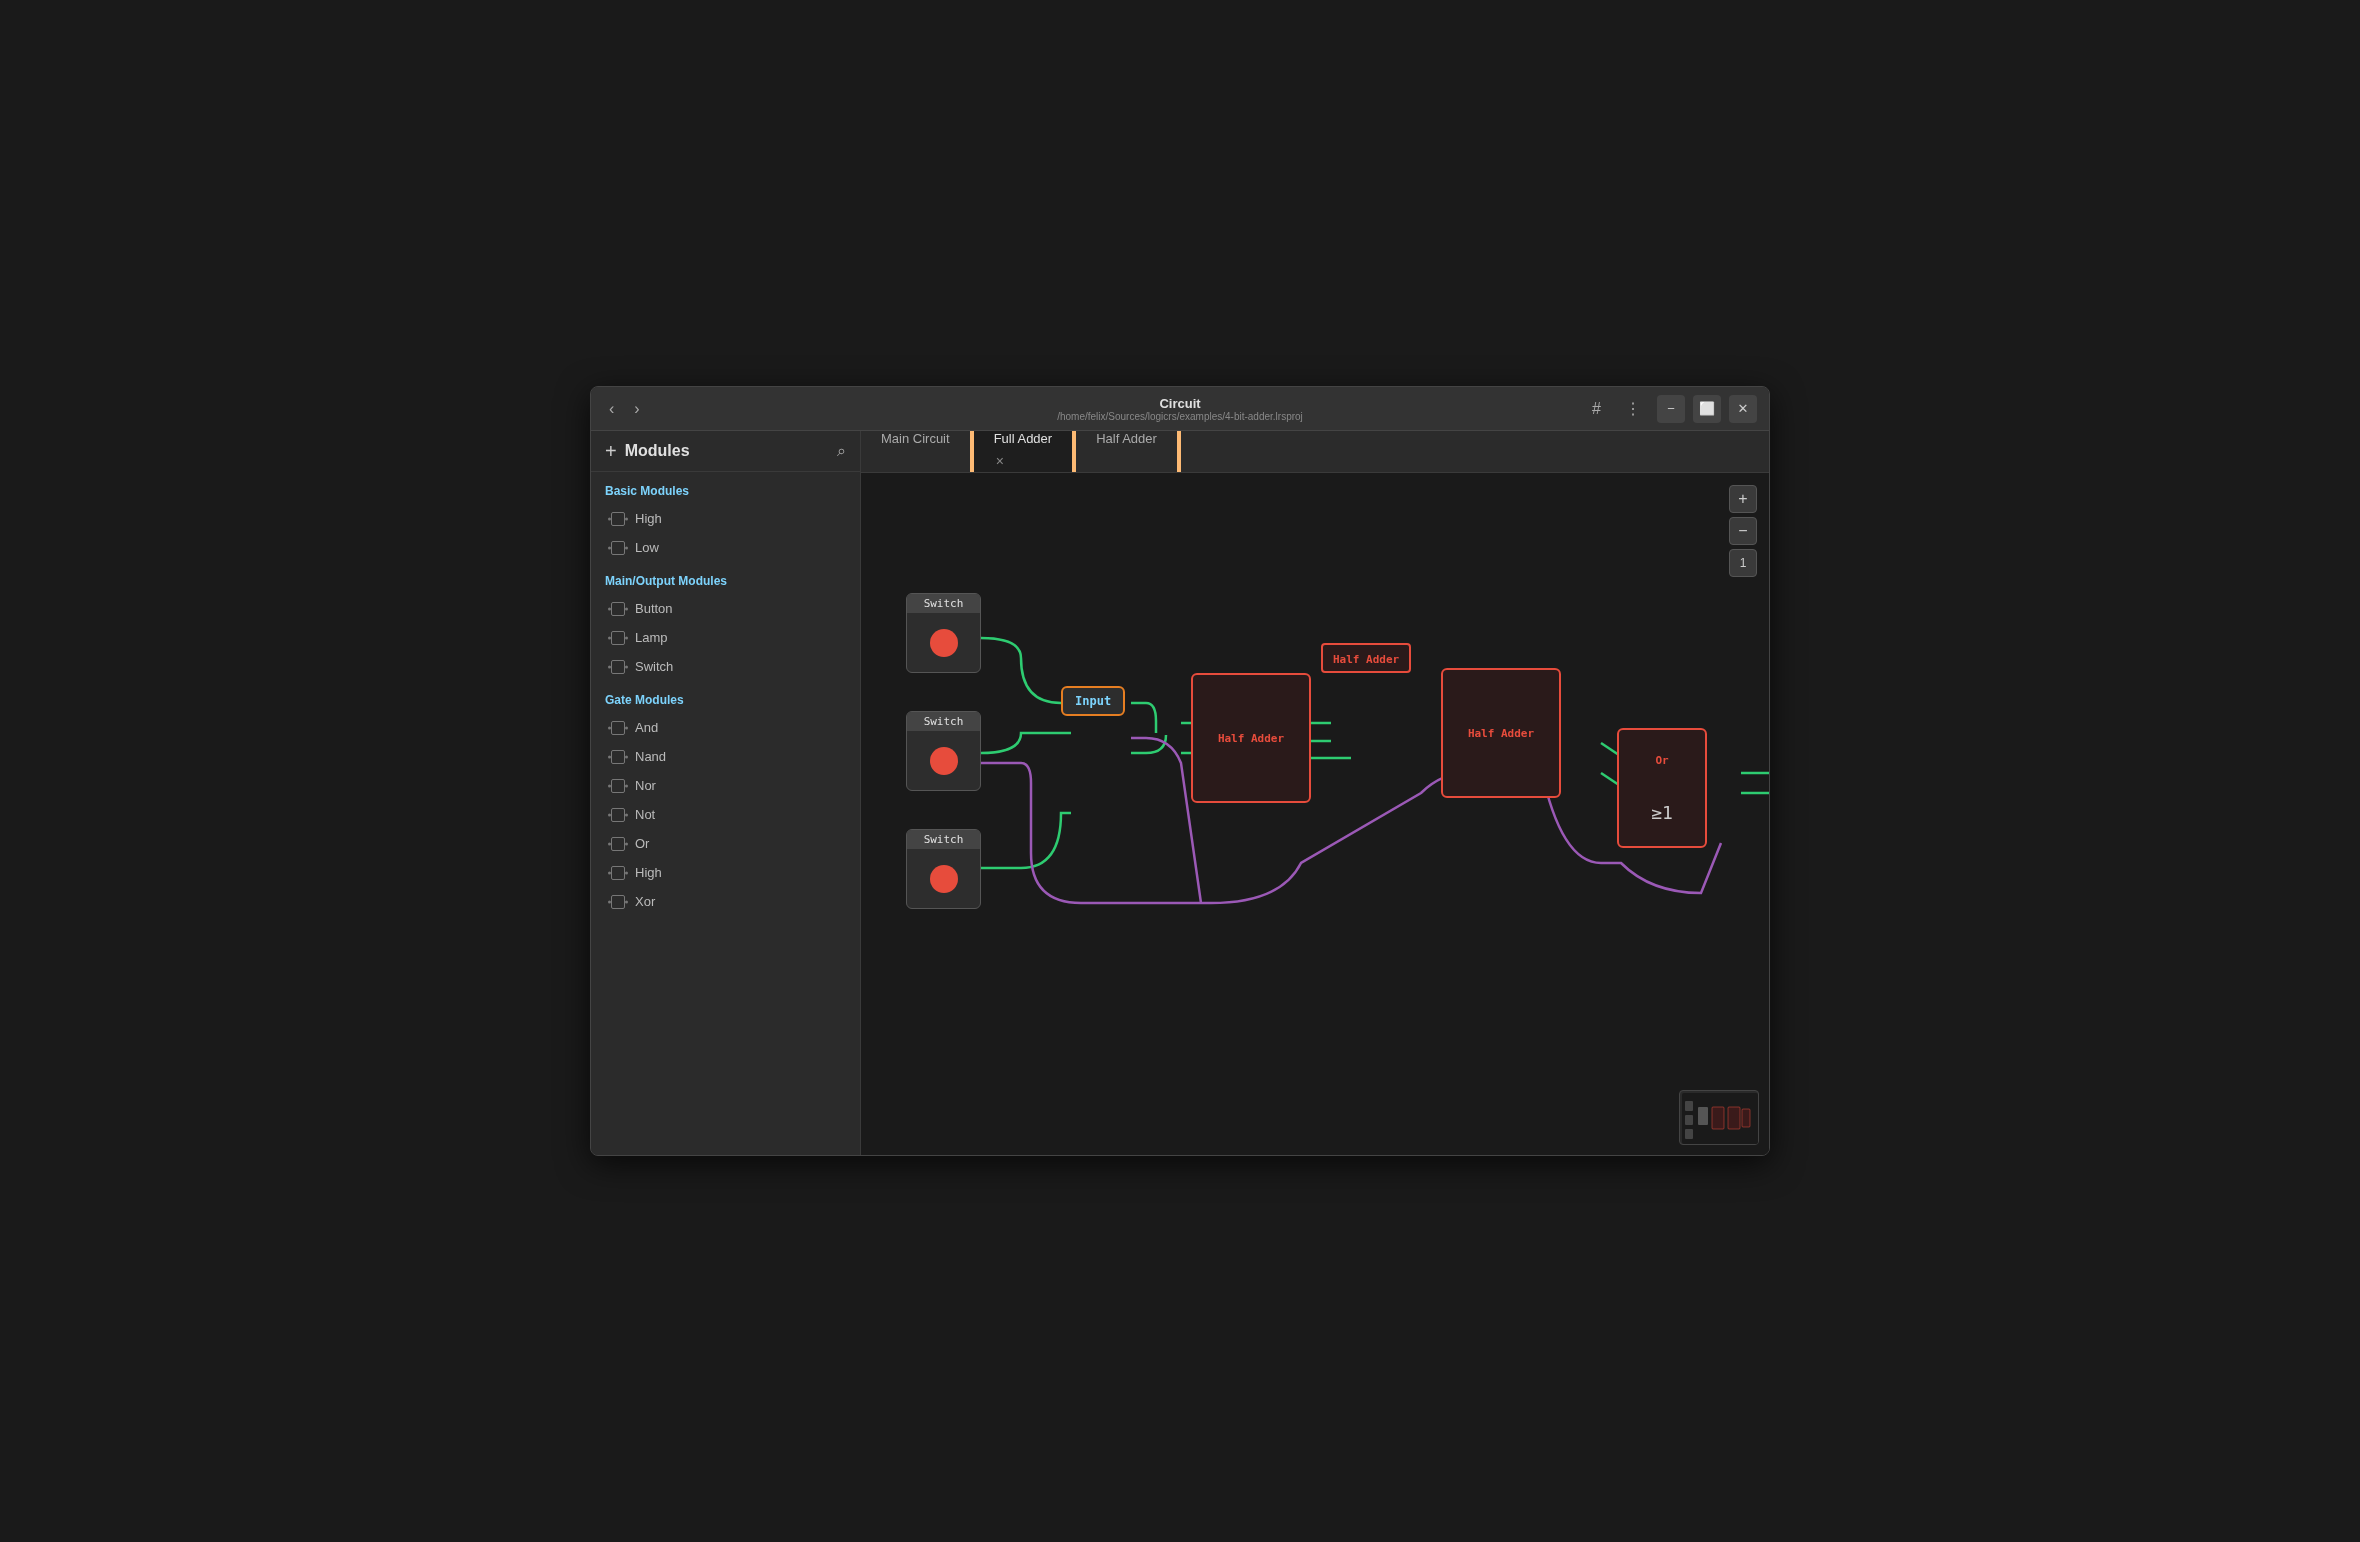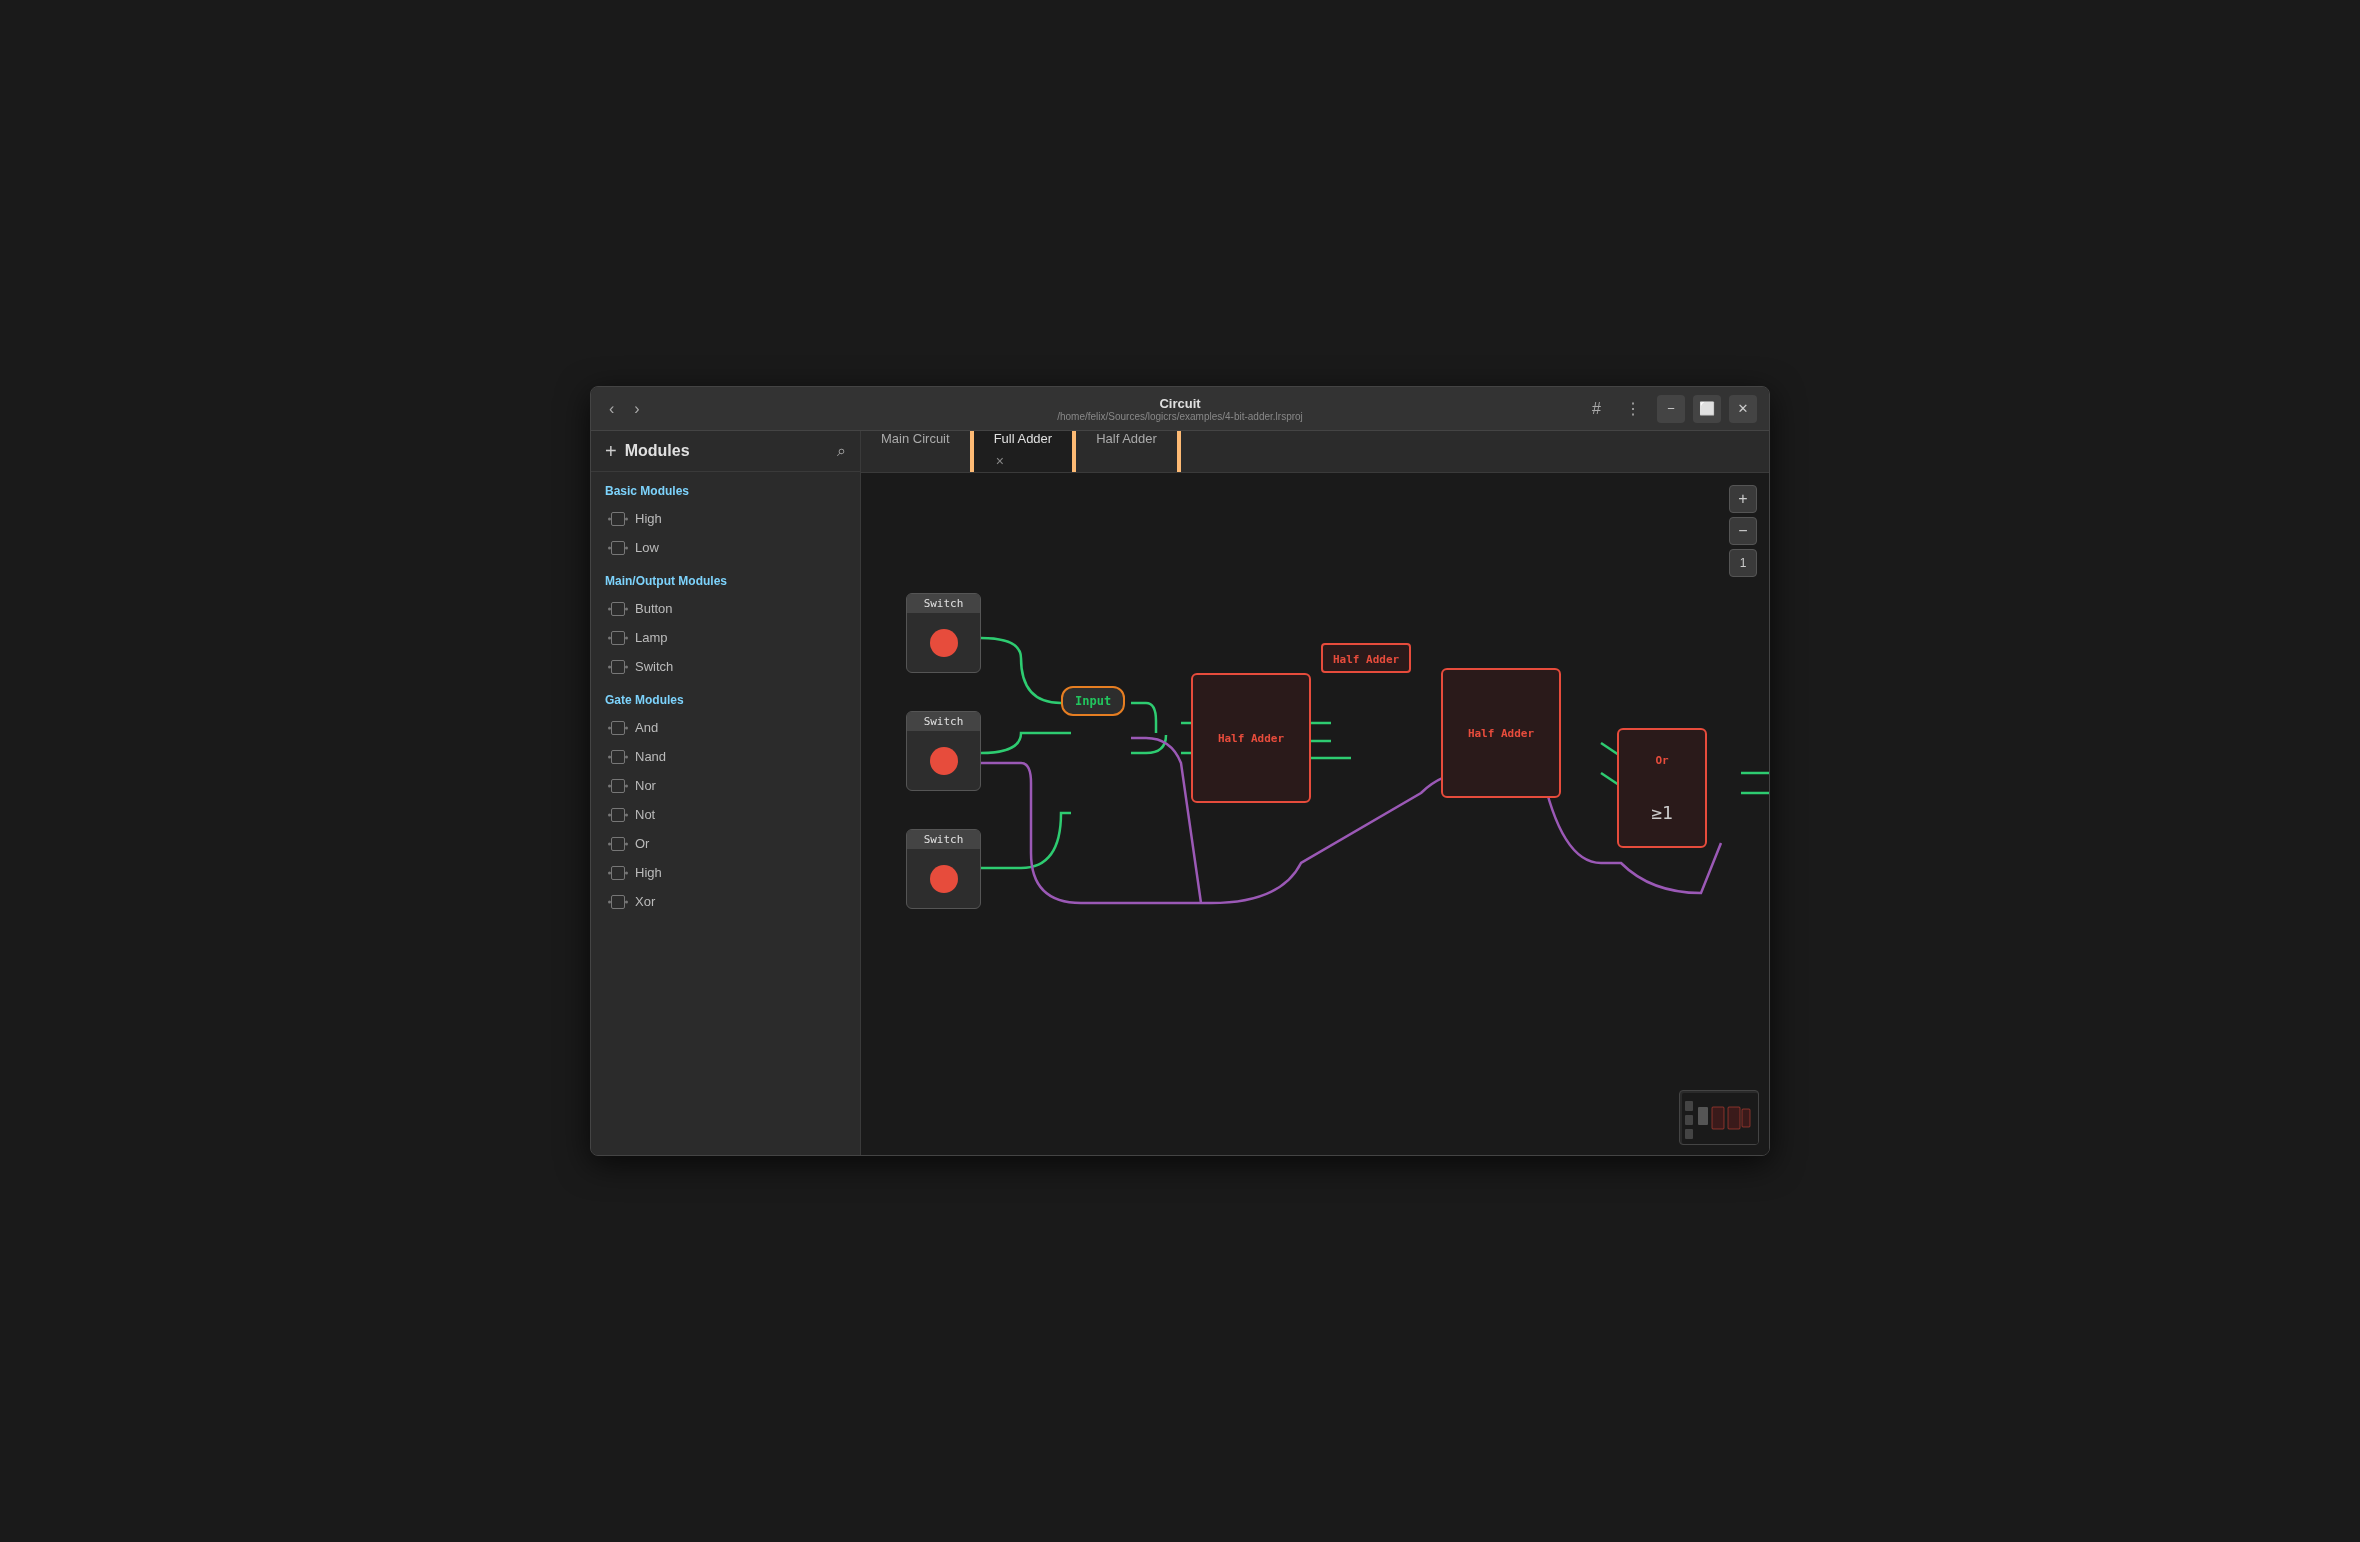--- a/index.html
+++ b/index.html
@@ -299,24 +299,24 @@
     }
     .switch-dot {
       width: 28px;
       height: 28px;
       border-radius: 50%;
       background: #e74c3c;
     }
     .input-node {
       background: #2d2d2d;
       border: 2px solid #e67e22;
-      border-radius: 12px;
+      border-radius: 6px;
       padding: 6px 12px;
       font-size: 12px;
-      color: #22c55e;
+      color: #7dd3fc;
       font-family: monospace;
       font-weight: 700;
       white-space: nowrap;
     }
   </style>
 </head>
 <body>
 
 <div class="app-window">
 

